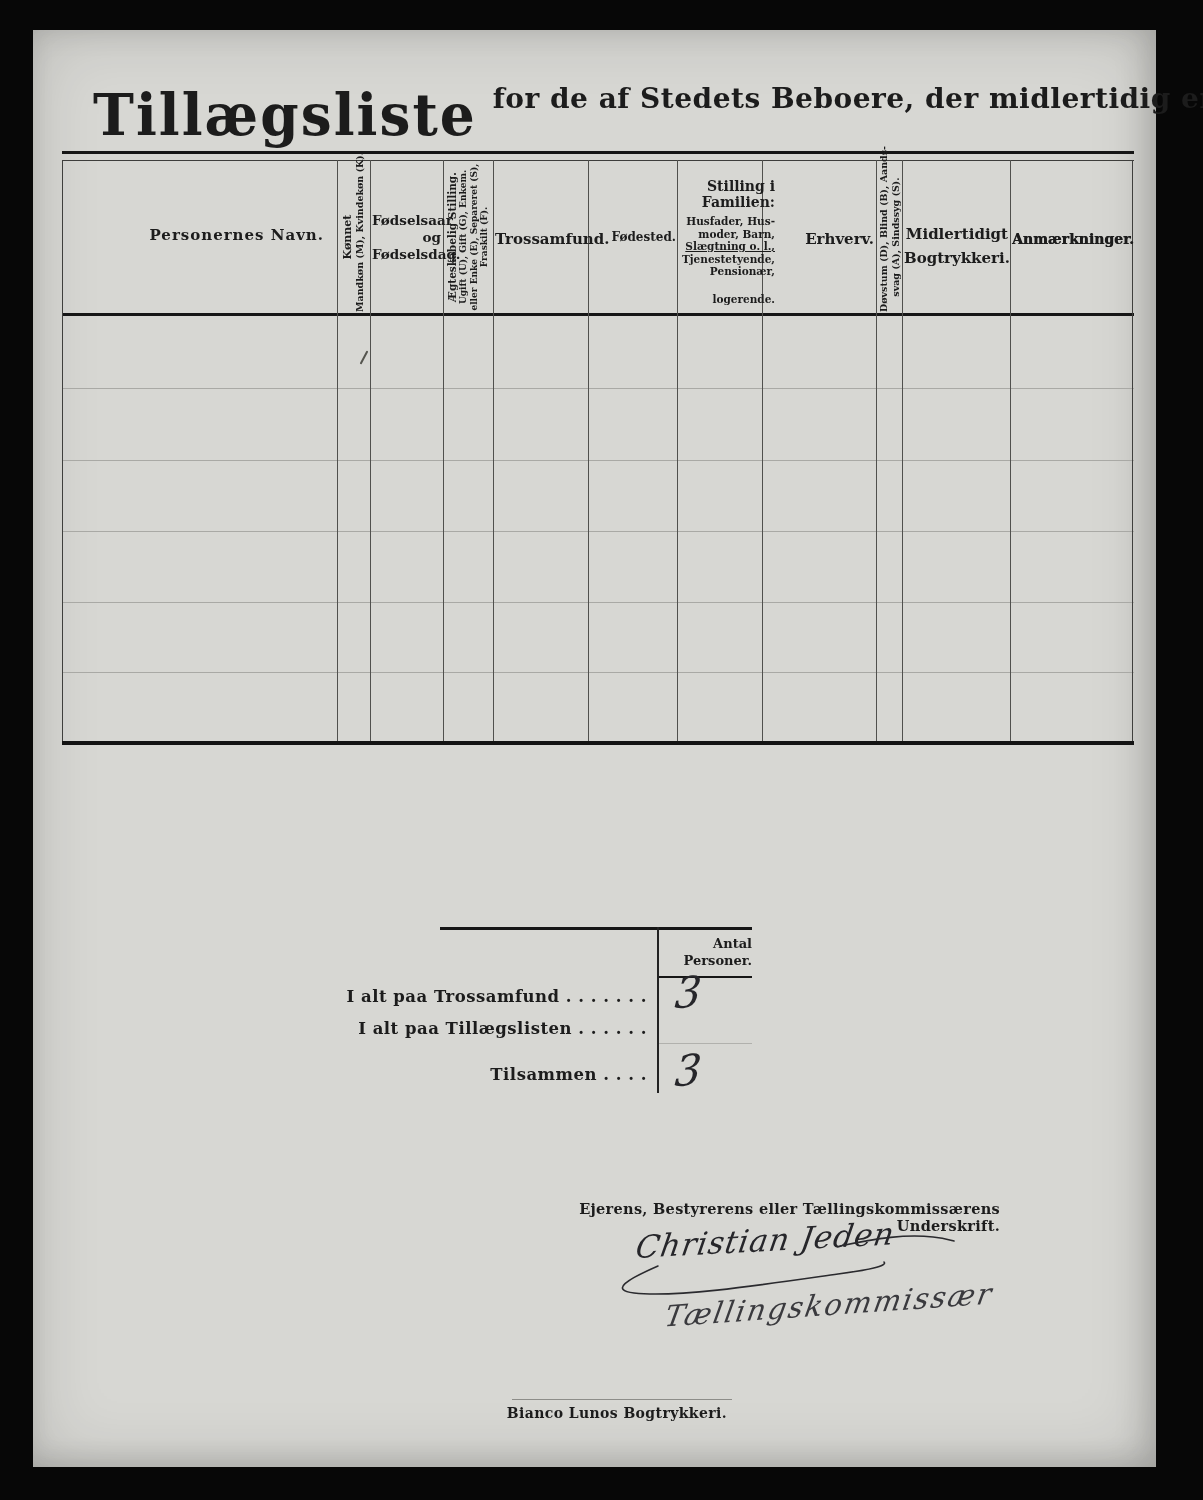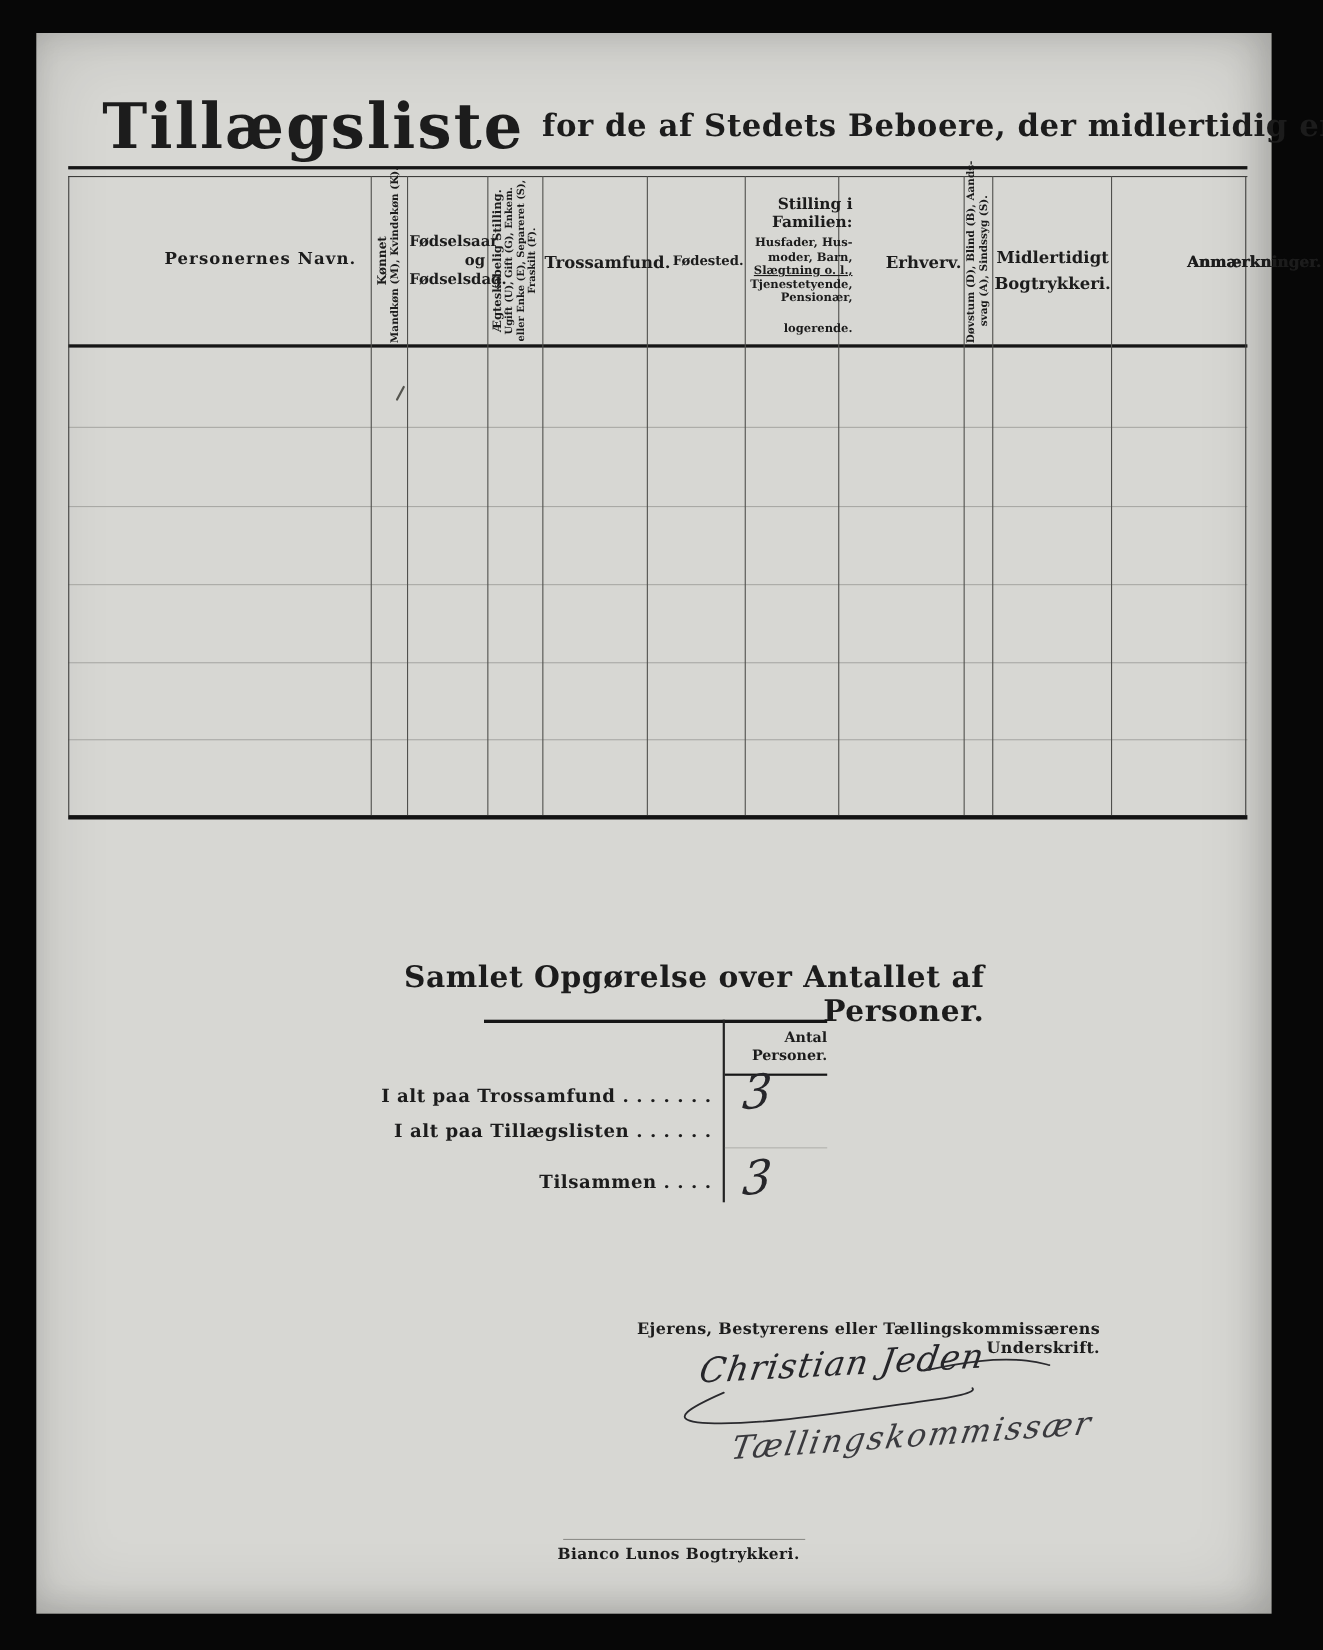--- a/index.html
+++ b/index.html
@@ -1,20 +1,20 @@
 <!DOCTYPE html>
 <html><head>
 <meta charset="utf-8">
 <style>
   html,body{margin:0;padding:0;background:#070707;width:1203px;height:1500px;overflow:hidden;}
   *{box-sizing:border-box;}
   .stage{position:relative;width:1203px;height:1500px;background:#070707;font-family:"DejaVu Serif","Liberation Serif",serif;color:#1c1c1c;}
   .page{position:absolute;left:33px;top:30px;width:1123px;height:1437px;background:#d7d7d3;
         box-shadow:inset 0 0 70px rgba(0,0,0,0.14), inset -14px 0 30px rgba(0,0,0,0.10), inset 0 -10px 25px rgba(0,0,0,0.07);}
-  .title-row{position:absolute;left:60px;top:52px;width:1030px;display:flex;align-items:center;gap:16px;white-space:nowrap;}
+  .title-row{position:absolute;left:60px;top:52px;width:1030px;display:flex;align-items:flex-start;gap:16px;white-space:nowrap;}
   .title-main{font-size:55px;font-weight:bold;letter-spacing:2px;transform:scaleY(1.04);}
   .title-rest{font-size:28px;font-weight:bold;letter-spacing:0.5px;}
   .hline{position:absolute;background:#161616;}
   .vline{position:absolute;background:#50504d;width:1px;}
   .rowline{position:absolute;background:#a9a9a5;height:1px;}
   .hdr{position:absolute;text-align:right;font-weight:bold;}
   .vtext{position:absolute;transform:translate(-50%,-50%) rotate(-90deg);text-align:center;white-space:nowrap;font-weight:bold;}
   .vtext .l1{font-size:11px;line-height:13px;}
   .vtext .l2{font-size:9.5px;line-height:12px;}
   .sub{font-weight:bold;}
@@ -99,25 +99,24 @@
     <div class="vtext" style="left:856px;top:207px;width:150px;">
       <div class="l2" style="font-size:9.5px;line-height:11.5px;">Døvstum (D), Blind (B), Aands-</div>
       <div class="l2" style="font-size:9.5px;line-height:11.5px;">svag (A), Sindssyg (S).</div>
     </div>
 
     <div class="hdr" style="left:871px;top:192px;width:104px;font-size:15px;line-height:24px;">
       <div>Midlertidigt</div>
       <div>Bogtrykkeri.</div>
     </div>
 
-    <div class="hdr" style="left:1019px;top:201px;width:118px;font-size:14px;text-shadow:0.5px 0 0 #1c1c1c;padding-left:27px;">Anmærkninger.</div>
+    <div class="hdr" style="left:979px;top:201px;width:118px;font-size:14px;text-shadow:0.5px 0 0 #1c1c1c;">Anmærkninger.</div>
 
     <div class="penmark" style="left:330px;top:320px;"></div>
 
-    <div class="hdr" style="left:262px;top:843px;width:600px;font-size:27px;letter-spacing:0.5px;">Samlet Opgørelse over Antallet af Personer.</div>
 
     <div class="hline" style="left:407px;top:897px;width:312px;height:3px;"></div>
     <div class="vline" style="left:624px;top:897px;width:2px;height:166px;background:#222;"></div>
     <div class="hdr" style="left:626px;top:905px;width:93px;font-size:13px;line-height:17px;">
       <div>Antal</div>
       <div>Personer.</div>
     </div>
     <div class="hline" style="left:626px;top:946px;width:93px;height:2px;"></div>
     <div class="rowline" style="left:626px;top:1013px;width:93px;background:#b1b1ad;"></div>
 

